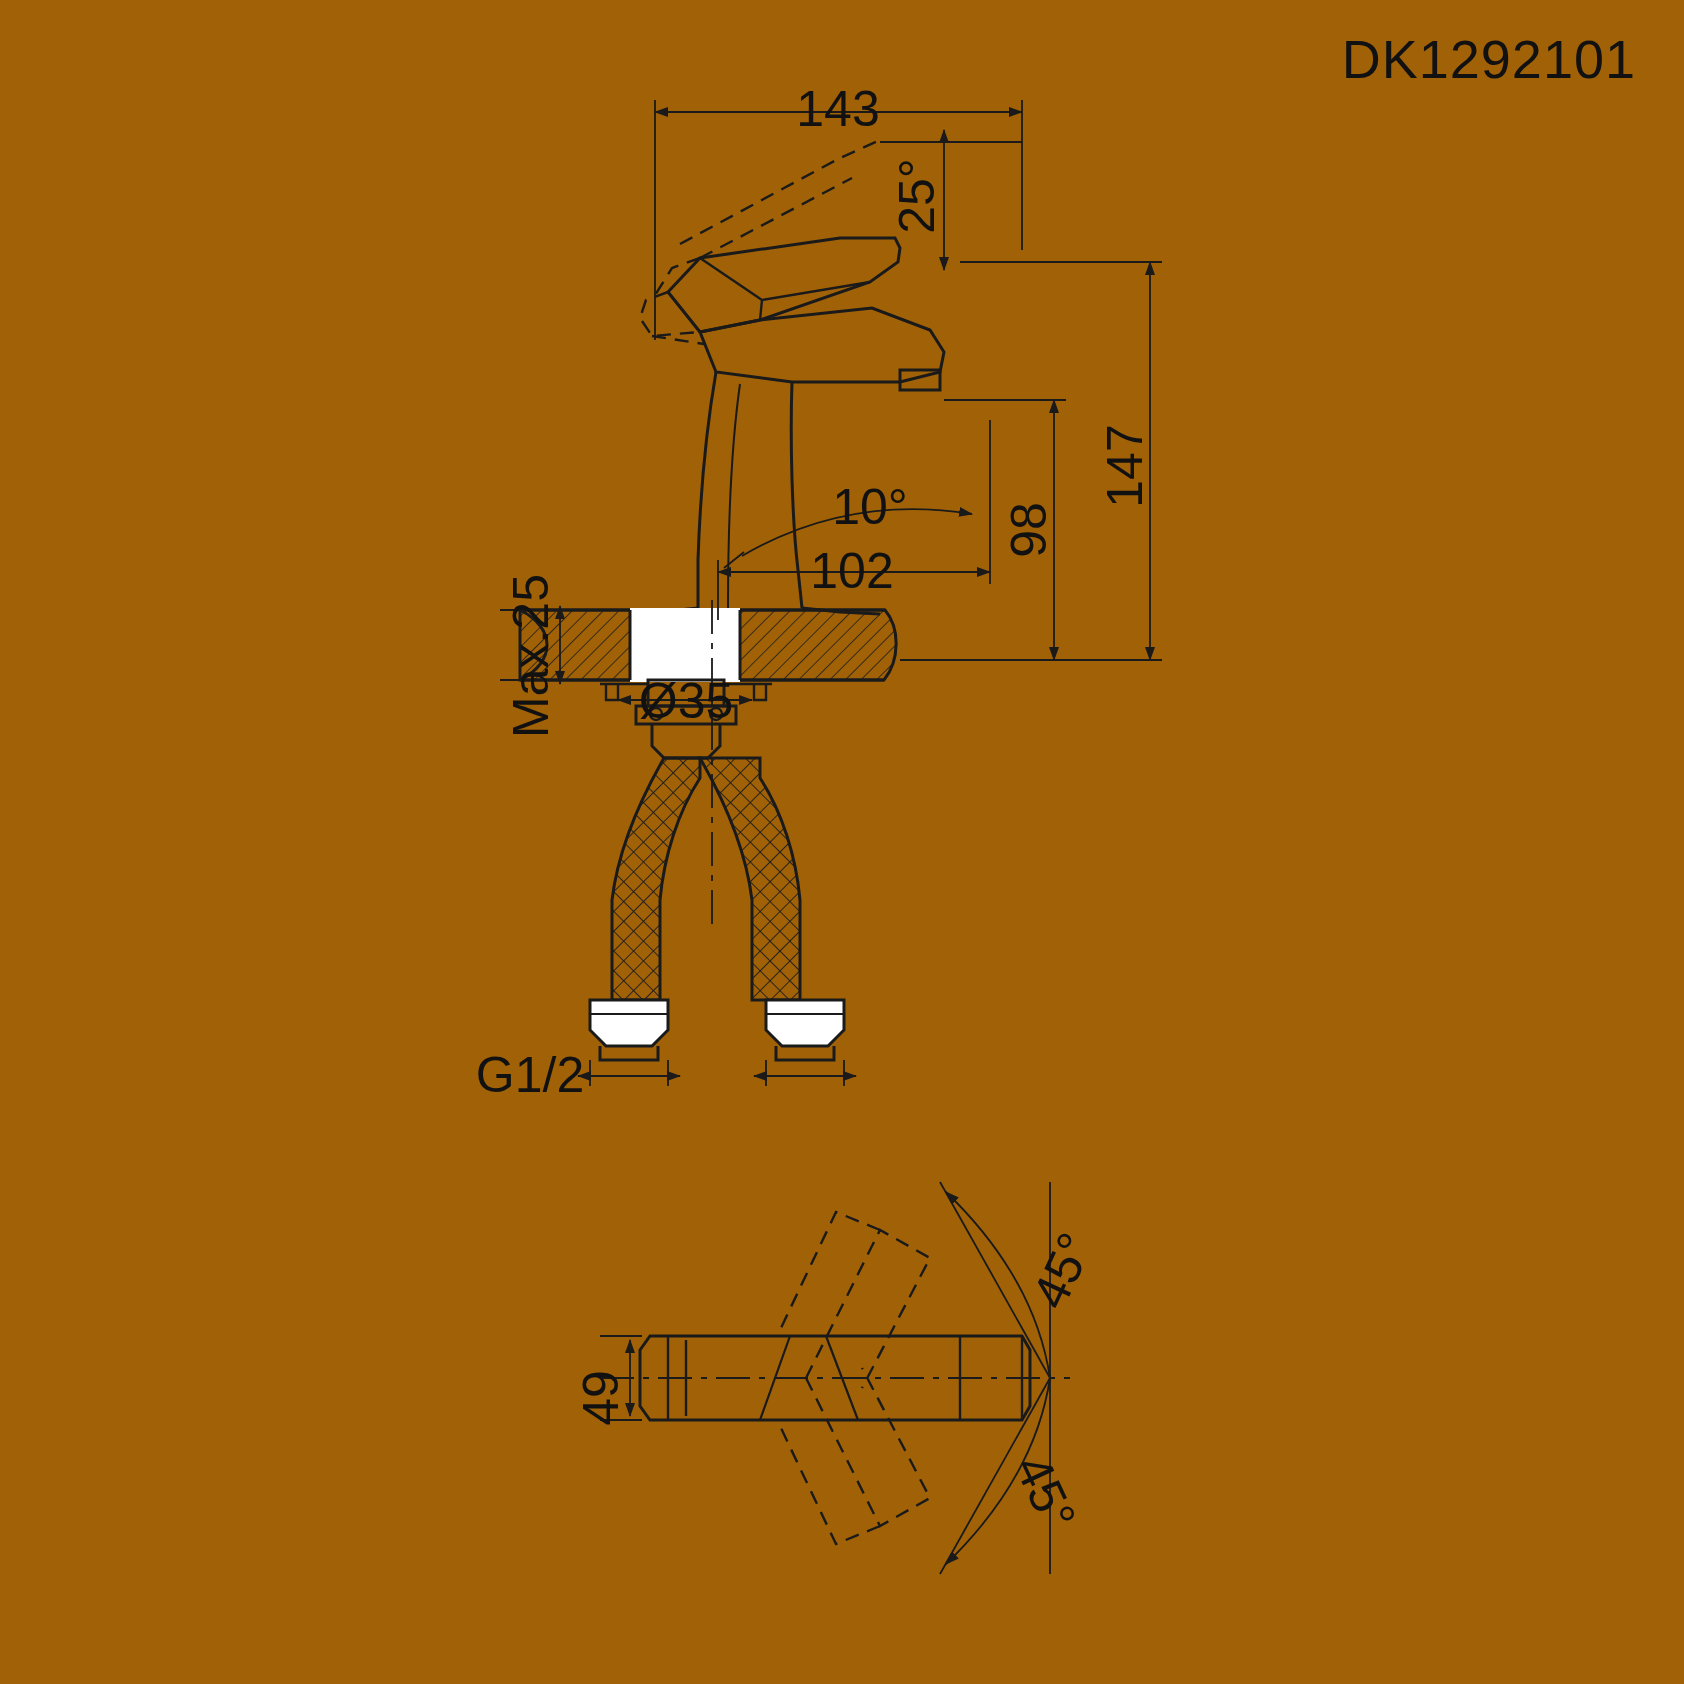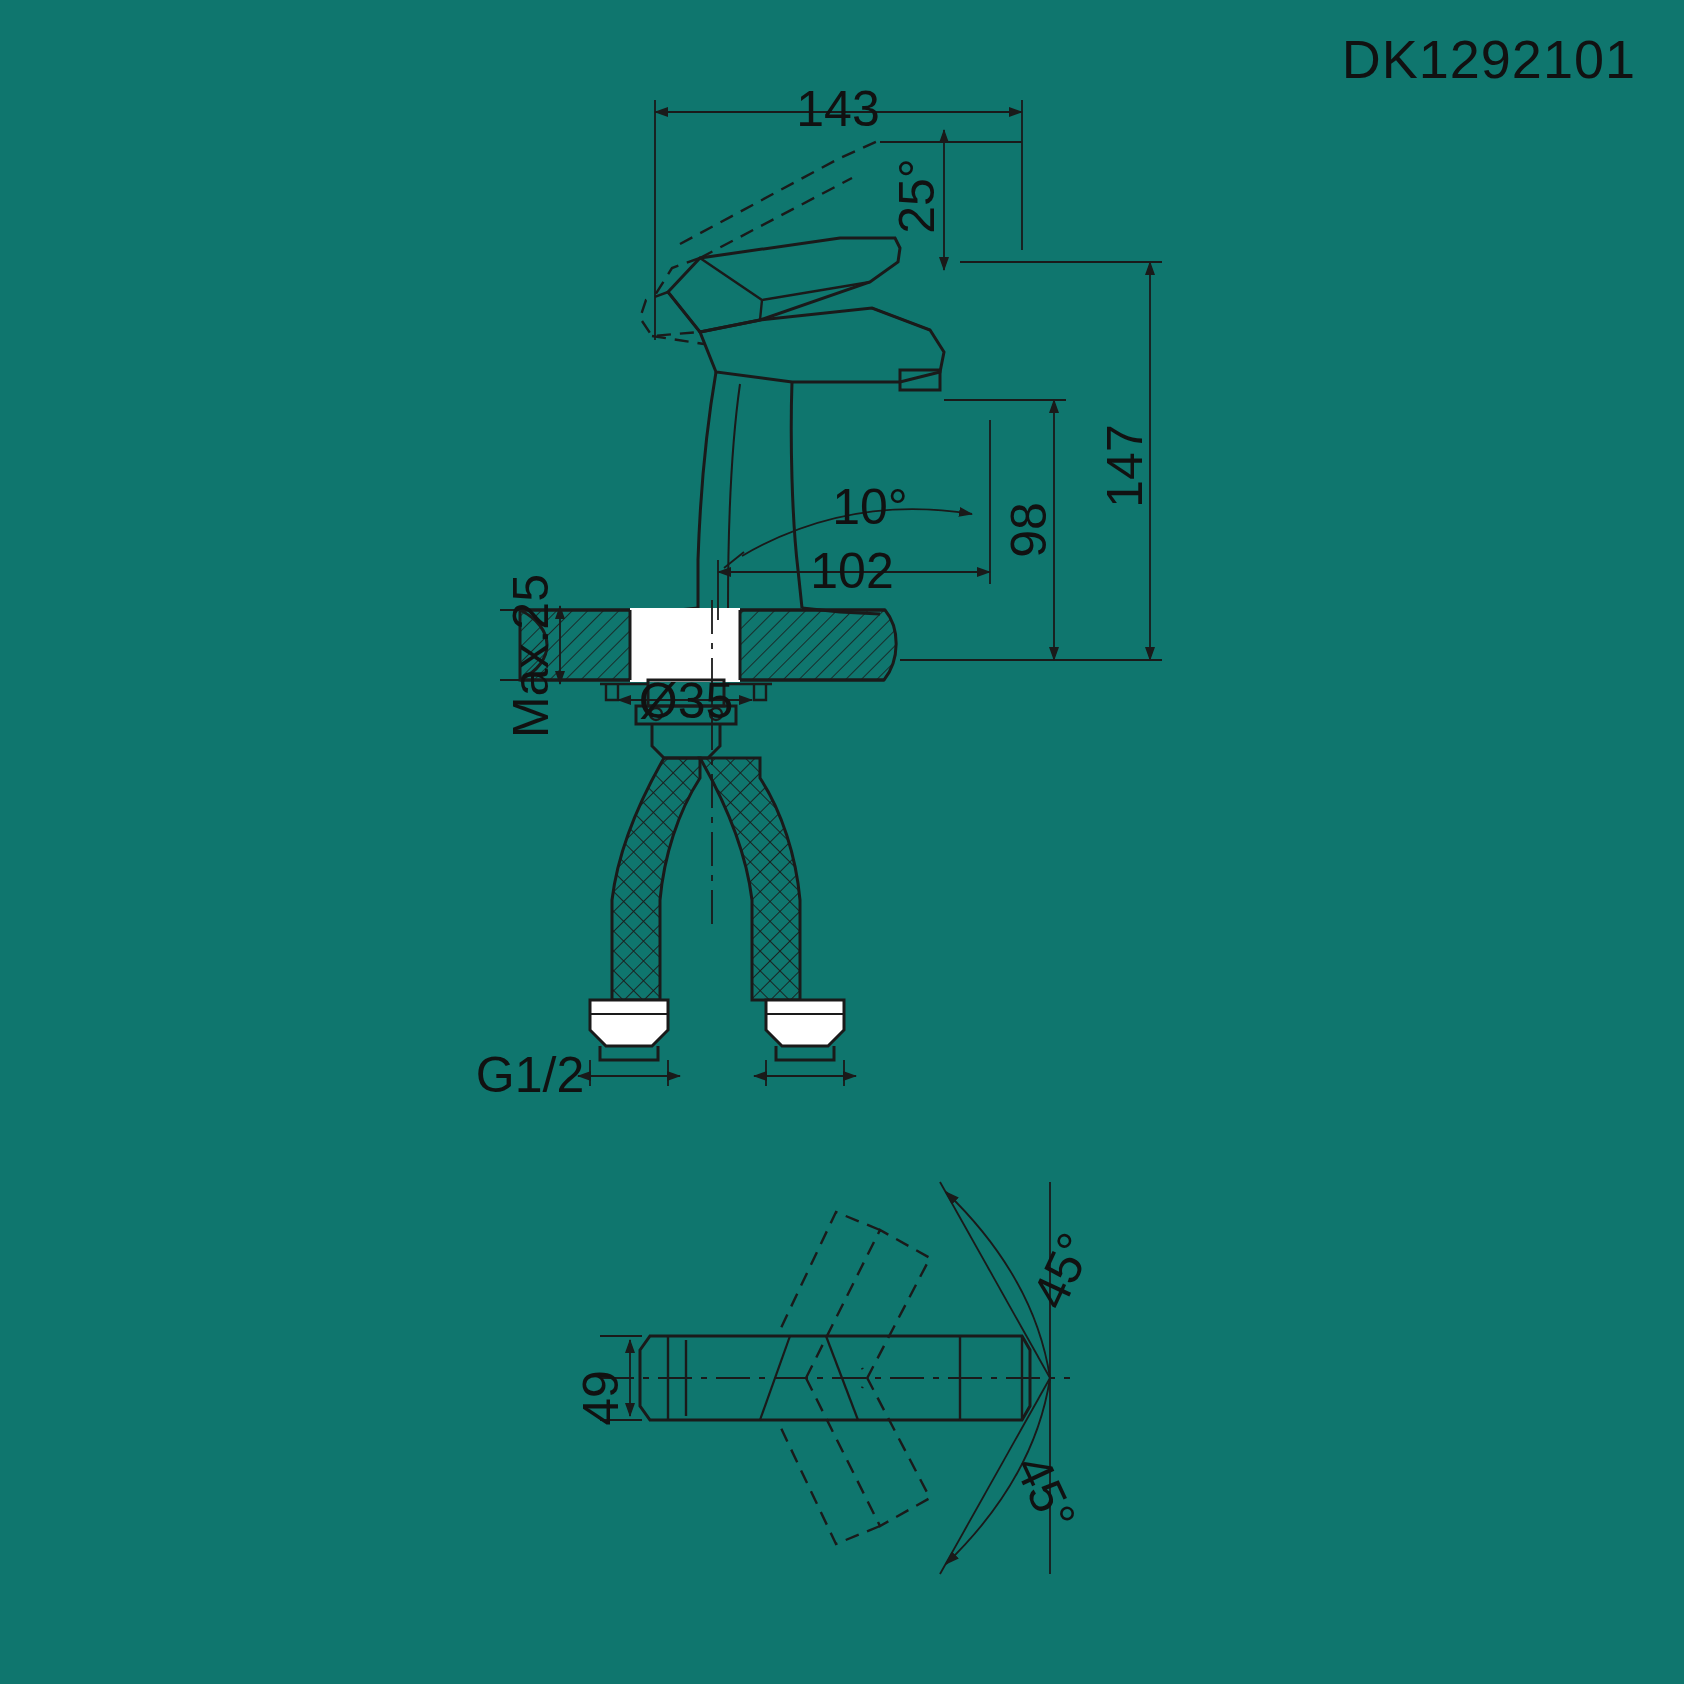--- a/index.html
+++ b/index.html
@@ -11,21 +11,21 @@
     width: 1684px;
     height: 1684px;
     font-family: "Liberation Sans", sans-serif;
     color: #111111;
     overflow: hidden;
   }
   #sheet {
     position: relative;
     width: 1684px;
     height: 1684px;
-    background: #0f766e;
+    background: #a16207;
   }
   #drawing {
     position: absolute;
     left: 0;
     top: 0;
     width: 1684px;
     height: 1684px;
   }
   .model-code {
     position: absolute;

